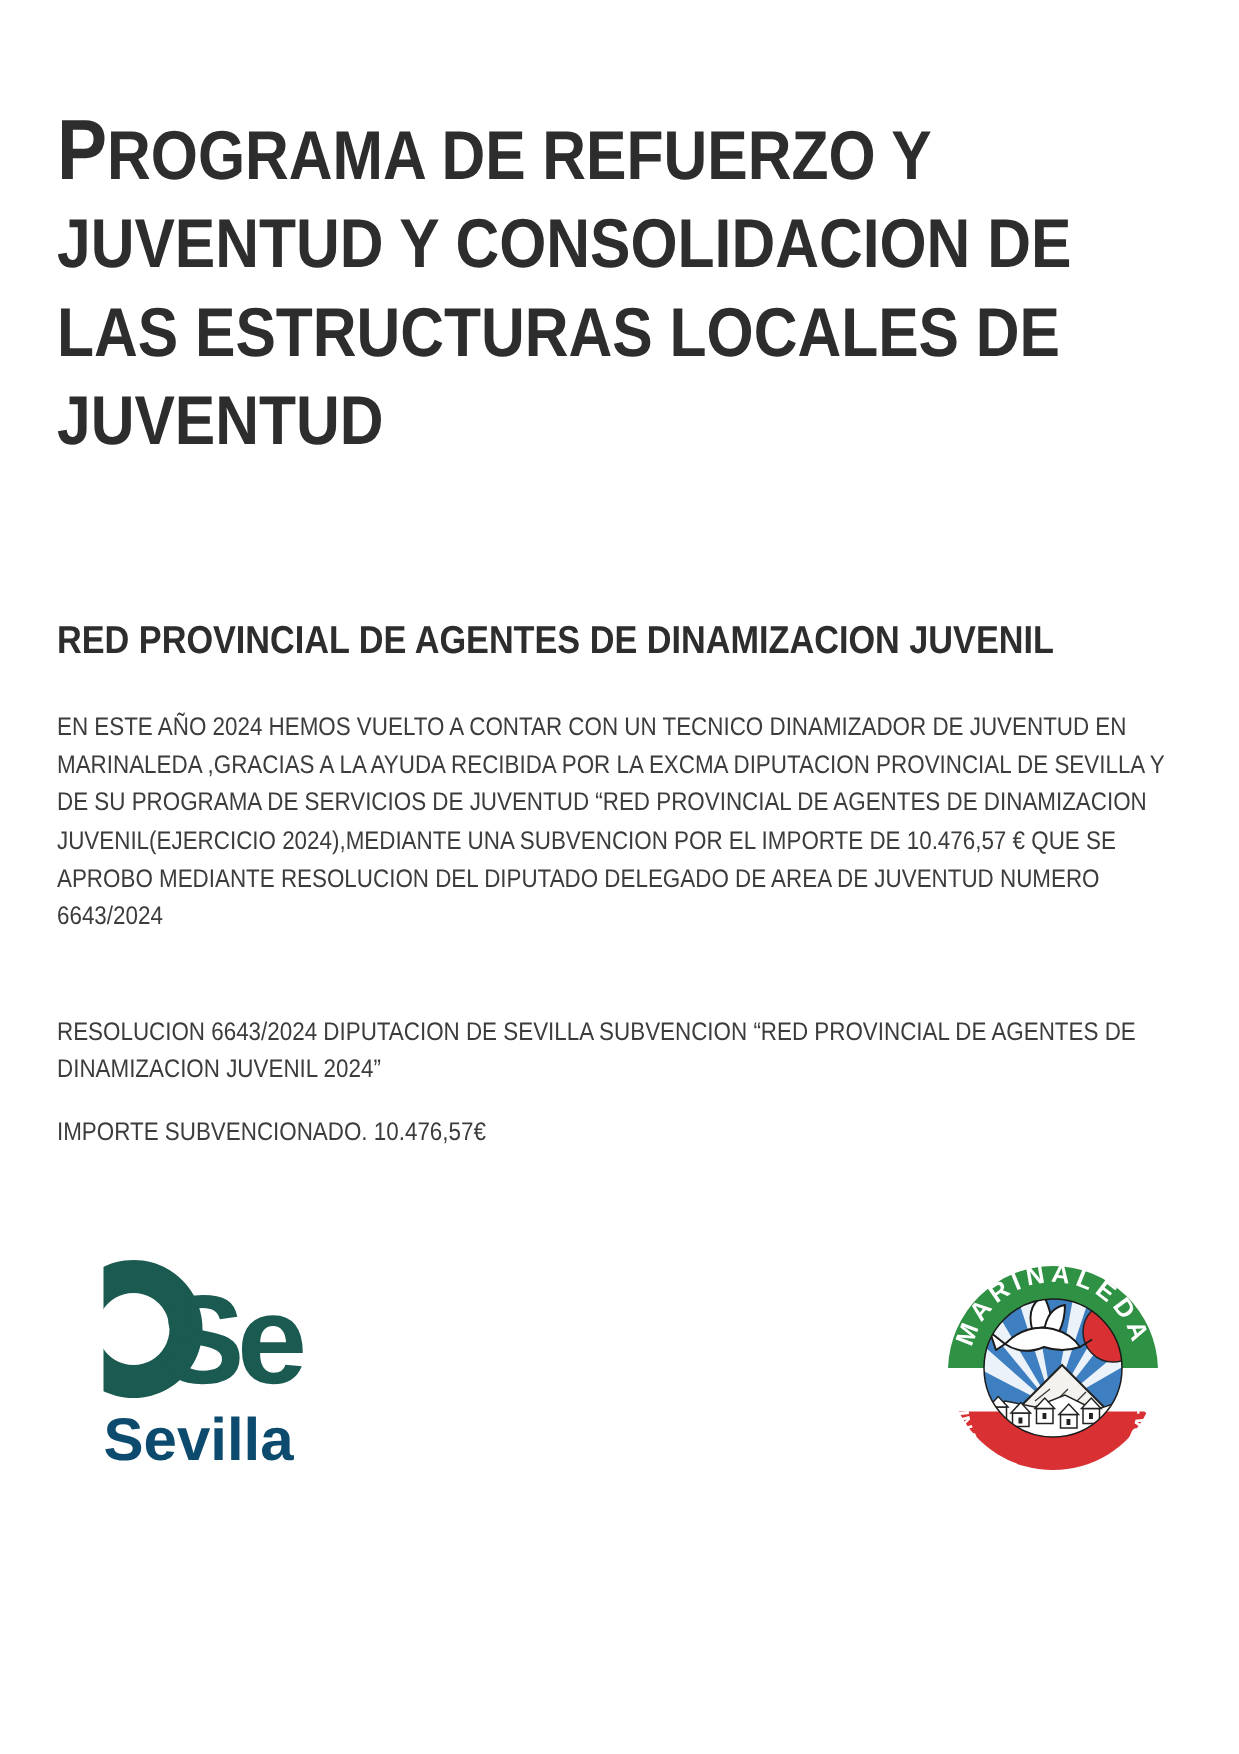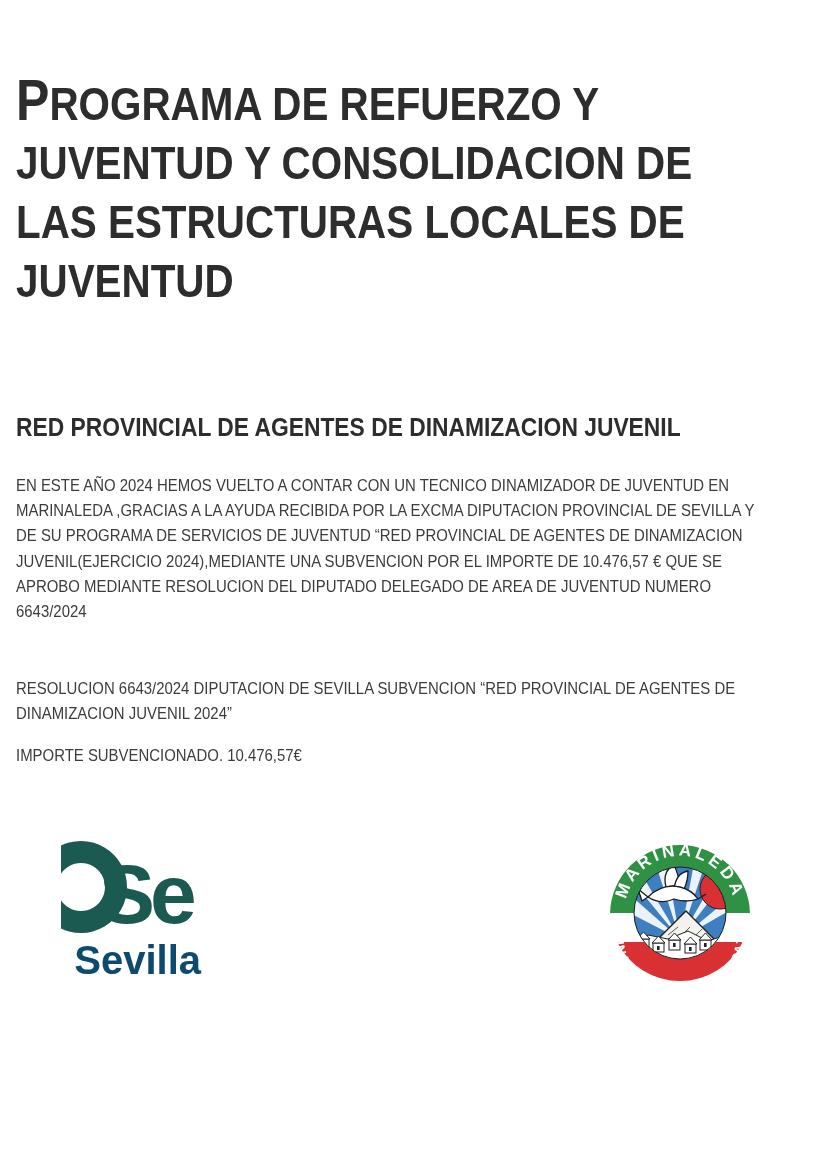--- a/index.html
+++ b/index.html
@@ -3,21 +3,21 @@
 <meta charset="utf-8">
 <style>
   html,body{margin:0;padding:0;}
   body{
     width:826px;height:1169px;
     background:#ffffff;
     overflow:hidden;
     font-family:"Liberation Sans","DejaVu Sans",sans-serif;
     position:relative;
   }
-  .page{padding:40px 0 0 16px;}
+  .page{padding:40px 0 0 38px;}
 
   
   .squeeze{width:852px;transform:scaleX(0.878);transform-origin:0 0;}
 
   .doc-title{
     font-weight:700;color:#2d2d2d;
     font-size:46px;line-height:59px;letter-spacing:0;
   }
   .title-line{display:block;white-space:nowrap;}
   .title-line.first::first-letter{font-size:57px;}
@@ -34,21 +34,21 @@
   }
   .p1{margin-top:31px;}
   .p2{margin-top:51px;}
   .p3{margin-top:17px;}
 
   .logos-row{
     margin-top:71px;
     width:750px;
     display:flex;justify-content:space-between;align-items:flex-start;
   }
-  .sevilla-logo{margin-left:15px;width:170px;text-align:right;}
+  .sevilla-logo{margin-left:31px;width:170px;}
   .sevilla-word1{
     color:#1b5a51;font-size:27px;font-weight:400;letter-spacing:0.5px;
     line-height:26px;margin-top:4px;
   }
   .sevilla-word2{
     color:#0c4a6e;font-size:40px;font-weight:700;letter-spacing:0;
     line-height:34px;
   }
   .marinaleda-logo{margin-right:14px;}
 </style>

